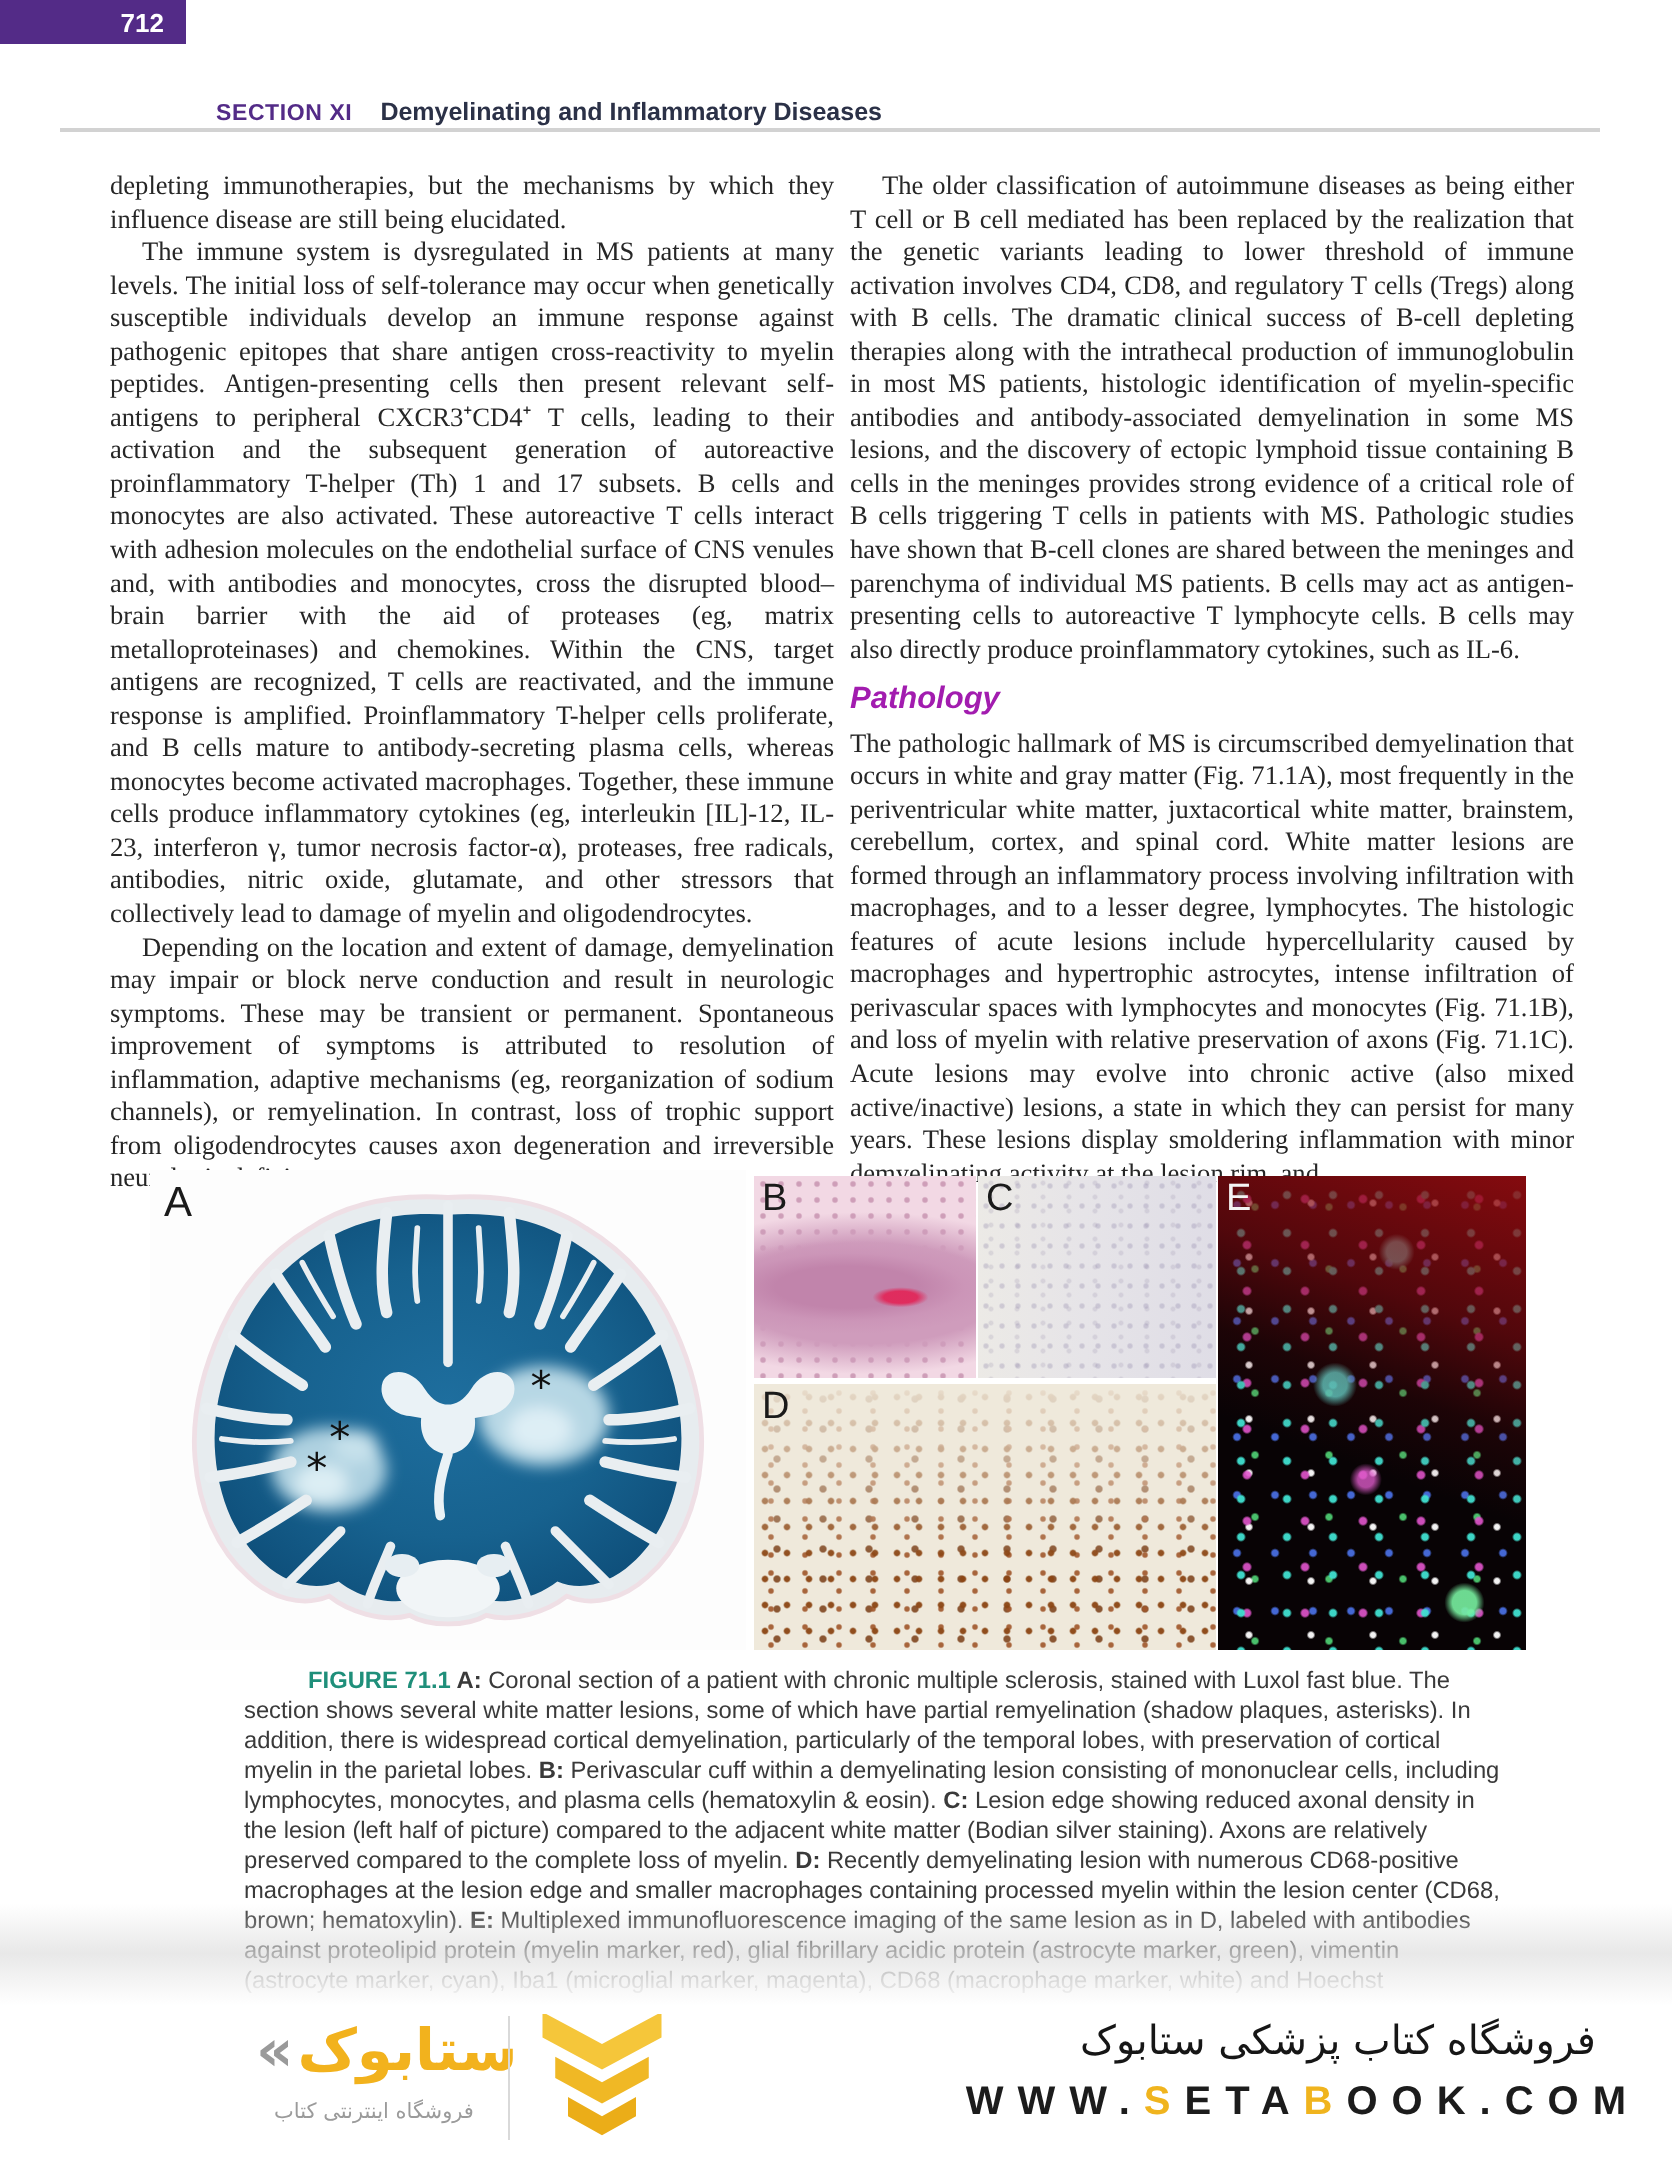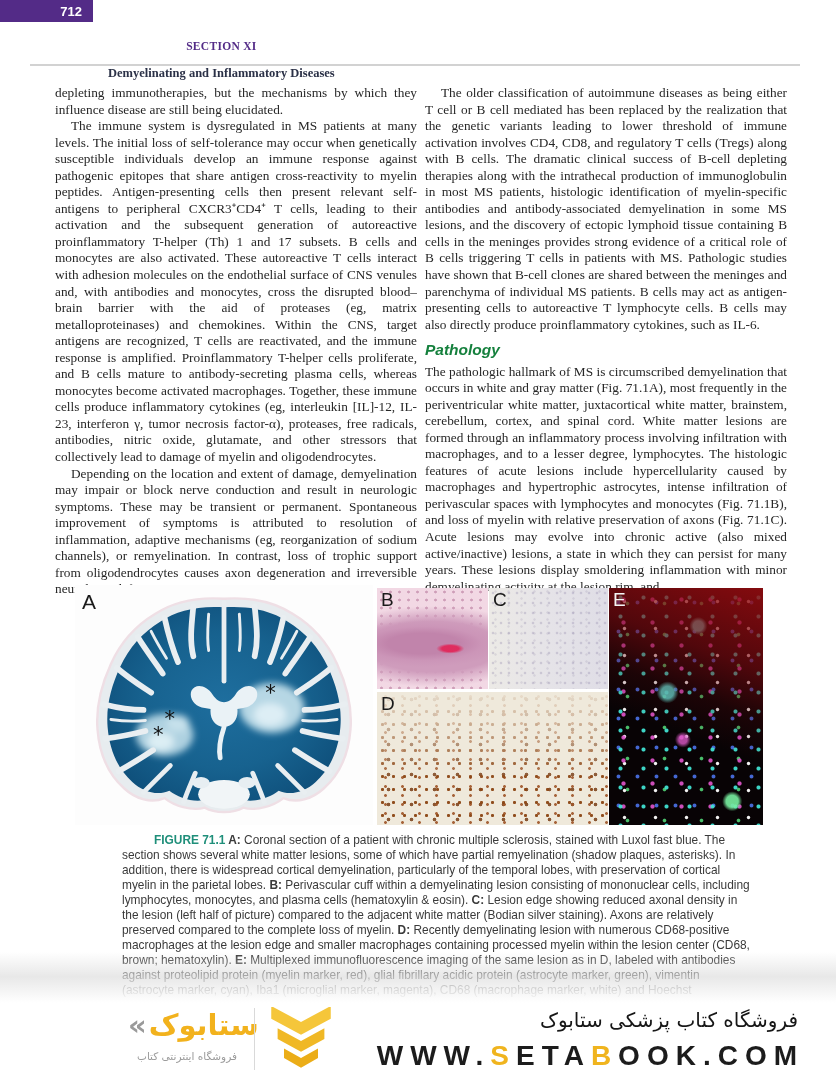--- a/index.html
+++ b/index.html
@@ -3,35 +3,35 @@
 <meta charset="utf-8">
 <style>
   html,body{margin:0;padding:0;background:#fff;}
   .page{position:relative;width:836px;height:1080px;background:#fff;overflow:hidden;
         font-family:"Liberation Serif", serif;}
 
   
   .pagenum-tab{position:absolute;left:0;top:40;width:93px;height:22px;background:#532b87;
     color:#fff;font-family:"Liberation Sans",sans-serif;font-weight:bold;font-size:13px;
     display:flex;align-items:center;justify-content:flex-end;padding-right:11px;box-sizing:border-box;}
-  .header-row{position:absolute;left:108px;top:40px;height:23px;display:flex;align-items:center;gap:14px;
-    font-family:Liberation Serif, serif;flex-direction:column;}
+  .header-row{position:absolute;left:108px;top:40px;height:23px;display:flex;align-items:flex-end;gap:14px;
+    font-family:Liberation Sans, sans-serif;}
   .section-label{color:#532b87;font-weight:bold;font-size:11.5px;letter-spacing:.3px;}
   .section-title{color:#2b3147;font-weight:bold;font-size:12.5px;}
   .header-rule{position:absolute;left:30px;top:64px;width:770px;height:2px;background:#d2d2d2;}
 
   
   .col{position:absolute;top:85px;width:362px;font-size:13.3px;line-height:1.245;color:#262626;
     text-align:justify;}
   .col-left{left:55px;}
   .col-right{left:425px;}
   .col p{margin:0;}
   .col p.indent{text-indent:16px;}
   .subheading{font-family:"Liberation Sans",sans-serif;font-style:italic;font-weight:bold;
-    color:#15803d;font-size:15.5px;margin:7px 0 4px 0;text-align:left;}
+    color:#a21caf;font-size:15.5px;margin:7px 0 4px 0;text-align:left;}
 
   
   .figure{position:absolute;left:75px;top:585px;width:688px;height:240px;}
   .panel{position:absolute;overflow:hidden;}
   .panel-label{position:absolute;font-family:"Liberation Sans",sans-serif;font-size:19px;
     color:#1a1a1a;z-index:5;}
   .panel-label.light{color:#f4f4f4;}
   .panel-a{left:0;top:0;width:298px;height:240px;background:#fdfdfd;}
   .panel-b{left:302px;top:3px;width:111px;height:101px;
     background:
@@ -85,22 +85,22 @@
   .logo-wordmark{position:absolute;left:128px;top:8px;direction:ltr;
     font-family:"DejaVu Sans",sans-serif;font-weight:bold;font-size:29px;line-height:34px;}
   .lw-chevron{color:#9a9a9a;margin-right:2px;}
   .lw-text{color:#f2b21d;}
   .logo-tagline{position:absolute;left:128px;top:50px;width:118px;text-align:center;
     font-family:"DejaVu Sans",sans-serif;font-size:10.5px;color:#9b9b9b;}
   .logo-divider{position:absolute;left:254px;top:8px;width:1px;height:62px;background:#d9d9d9;}
   .logo-emblem{position:absolute;left:266px;top:6px;}
   .store-name-fa{position:absolute;right:38px;top:8px;font-family:"DejaVu Sans",sans-serif;
     font-size:20px;color:#161616;direction:rtl;}
-  .website{position:absolute;right:32px;top:40px;font-family:"Liberation Sans",sans-serif;
-    font-weight:bold;font-size:28px;letter-spacing:7px;}
+  .website{position:absolute;right:16px;top:40px;font-family:"Liberation Sans",sans-serif;
+    font-weight:bold;font-size:20px;letter-spacing:7px;}
   .seg-web-dark{color:#1c1c1c;}
   .seg-web-yellow{color:#f0b41e;}
 </style>
 </head>
 <body>
 
 <div class="page">
 
   <div class="pagenum-tab">
     <span>712</span>

